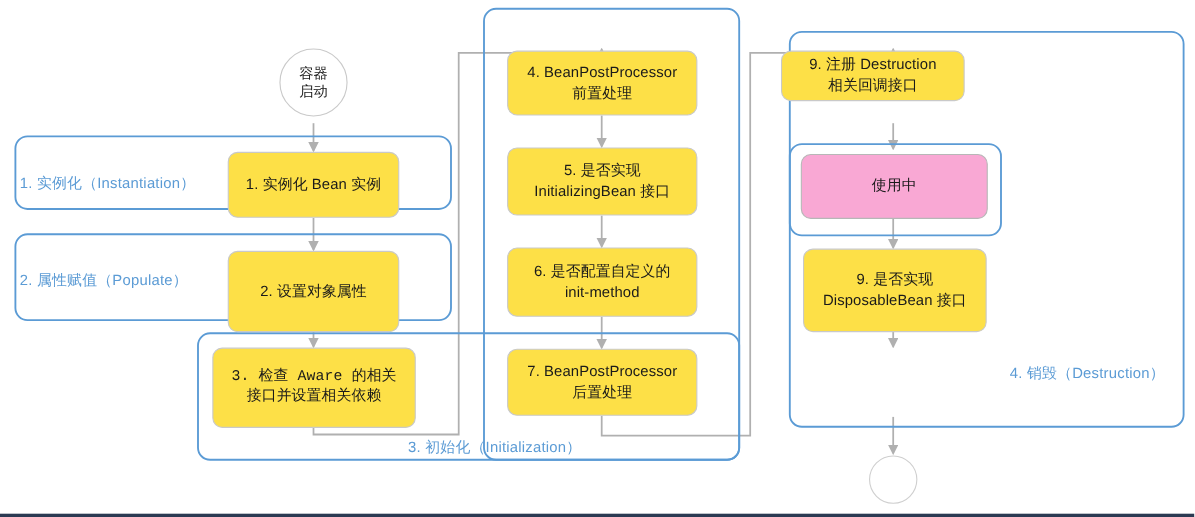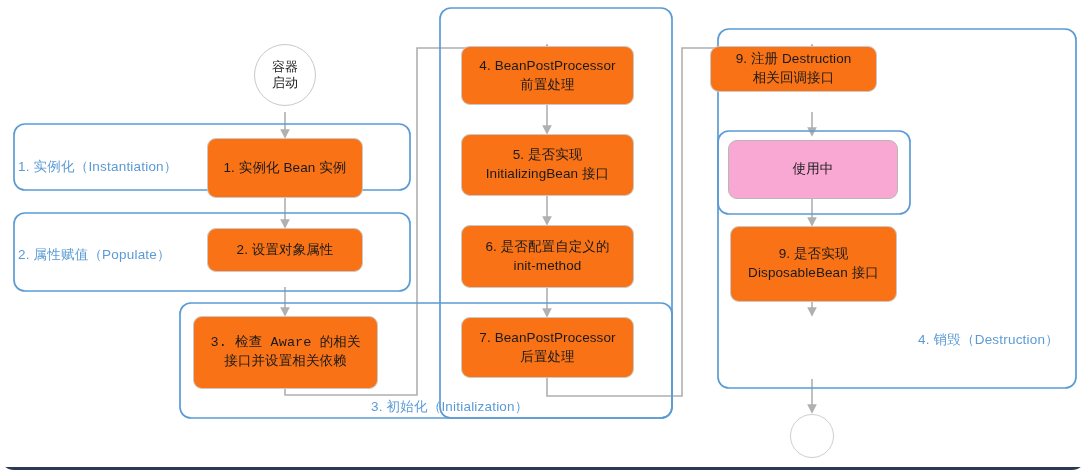--- a/index.html
+++ b/index.html
@@ -9,31 +9,30 @@
   }
   body {
     font-family: "Liberation Sans", "DejaVu Sans", sans-serif;
   }
   #stage {
     position: relative;
     width: 1086px;
     height: 470px;
     background: #ffffff;
     overflow: hidden;
-    border-radius: 14px;
   }
   #stage > svg {
     position: absolute;
     left: 0;
     top: 0;
   }
   .node-box {
     position: absolute;
     box-sizing: border-box;
-    background: #f97316;
+    background: #fde047;
     border: 1px solid #c9c9c9;
     border-radius: 9px;
     display: flex;
     align-items: center;
     justify-content: center;
     text-align: center;
     color: #1a1a1a;
     font-size: 13.5px;
     line-height: 1.38;
     letter-spacing: 0.1px;
@@ -142,21 +141,21 @@
     </g>
   </svg>
 
   <div class="start-circle" style="left:254px; top:44px; width:62px; height:62px;">容器
 启动</div>
 
   <div class="node-box" style="left:207px; top:138px; width:156px; height:60px;">
     <span class="node-label">1. 实例化 Bean 实例</span>
   </div>
 
-  <div class="node-box" style="left:207px; top:228px; width:156px; height:44px;">
+  <div class="node-box" style="left:207px; top:228px; width:156px; height:74px;">
     <span class="node-label">2. 设置对象属性</span>
   </div>
 
   <div class="node-box" style="left:193px; top:316px; width:185px; height:73px;font-family:Liberation Mono, monospace;">
     <span class="node-label">3. 检查 Aware 的相关
 接口并设置相关依赖</span>
   </div>
 
   <div class="node-box" style="left:461px; top:46px; width:173px; height:59px;">
     <span class="node-label">4. BeanPostProcessor

